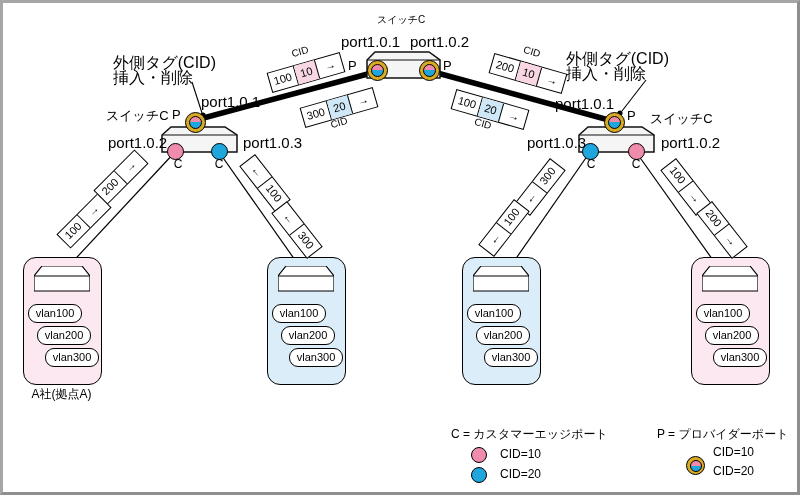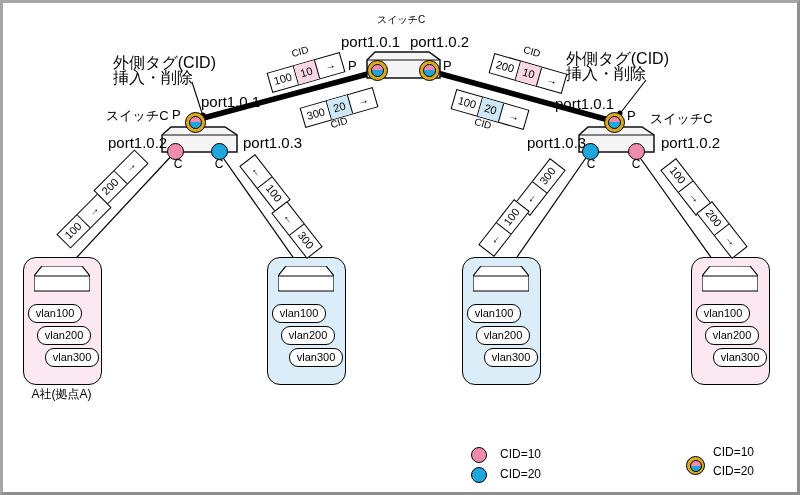--- a/index.html
+++ b/index.html
@@ -240,25 +240,27 @@
 
   <div class="note" style="left:110px;top:52px;">
     <div>外側タグ(CID)</div>
     <div>挿入・削除</div>
   </div>
   <div class="note" style="left:563px;top:48px;">
     <div>外側タグ(CID)</div>
     <div>挿入・削除</div>
   </div>
 
+  <div class="legtitle" style="left:448px;top:423px;">C = カスタマーエッジポート</div>
   <div class="legcircle" style="left:468px;top:444px;background:#f08cab;"></div>
   <div class="legtext" style="left:497px;top:444px;">CID=10</div>
   <div class="legcircle" style="left:468px;top:464px;background:#1fa6dd;"></div>
   <div class="legtext" style="left:497px;top:464px;">CID=20</div>
 
+  <div class="legtitle" style="left:654px;top:423px;">P = プロバイダーポート</div>
   <div class="legp" style="left:683px;top:453px;">
     <div class="outer">
         <div class="half"></div>
       </div>
   </div>
   <div class="legtext" style="left:710px;top:442px;">CID=10</div>
   <div class="legtext" style="left:710px;top:461px;">CID=20</div>
 
 </div>
 

